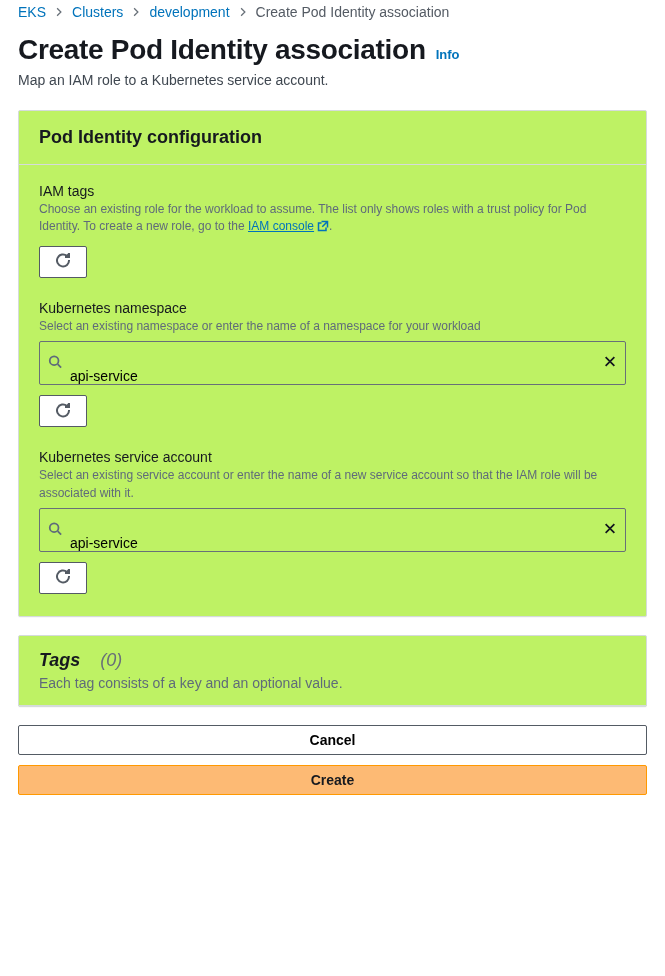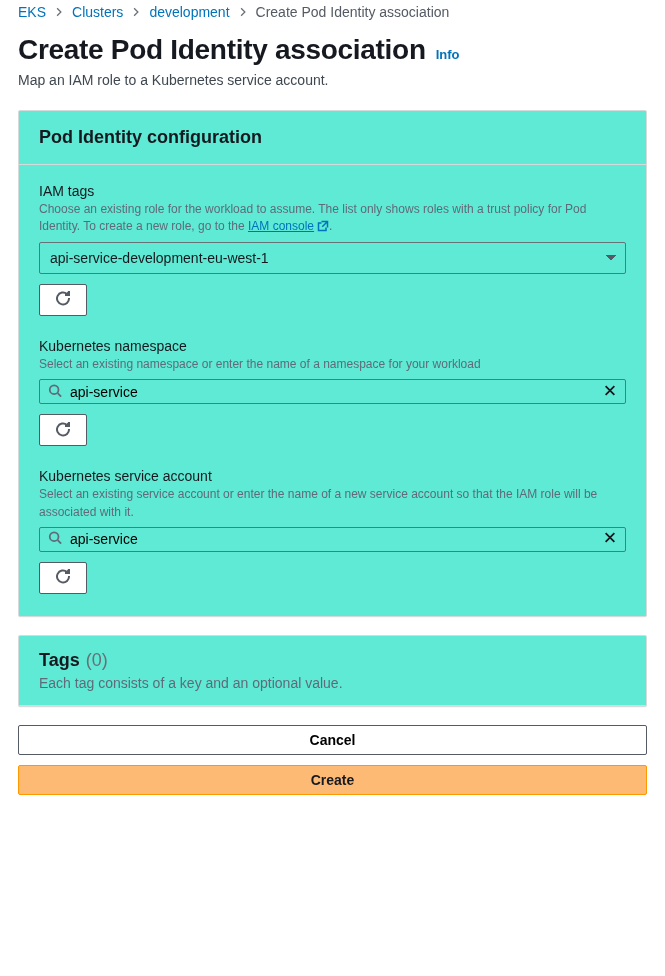--- a/index.html
+++ b/index.html
@@ -28,21 +28,21 @@
   .page-header { padding: 6px 18px 4px 18px; }
   .page-title-row { display: flex; align-items: baseline; gap: 10px; }
   .page-title { font-size: 28px; font-weight: 700; letter-spacing: -0.3px;}
   .info-link { font-size: 13px; font-weight: 700; color:#0073bb;}
   .page-subtitle { font-size: 14px; color: #3f4750; margin-top: 6px; }
 
   .panel {
     border: 1px solid #d5dbdb;
     border-radius: 2px;
     margin: 18px;
-    background: #5eead4;
+    background: #bef264;
     box-shadow: 0 1px 1px rgba(0,0,0,0.03);
   }
   .panel-header {
     padding: 16px 20px;
     border-bottom: 1px solid #d5dbdb;
     font-size: 18px;
     font-weight: 700;
   }
   .panel-body { padding: 18px 20px 22px 20px; }
 
@@ -65,43 +65,43 @@
   }
   .select-caret {
     position: absolute; right: 8px; top: 50%; transform: translateY(-50%);
     color:#545b64;
   }
 
   .input-wrap {
     position: relative;
     border: 1px solid #687078;
     border-radius: 2px;
-    height: 25px;
+    height: 44px;
     display: flex;
-    align-items: center;
+    align-items: flex-end;
     padding: 0 30px 0 30px;
   }
   .input-wrap input {
     border: none; outline: none; width: 100%; font-size: 14px; background: transparent;
     font-family: inherit;
   }
   .input-search-icon { position: absolute; left: 8px; top: 50%; transform: translateY(-50%); color:#5f6b7a; }
   .input-clear-icon { position: absolute; right: 6px; top: 50%; transform: translateY(-50%); color:#16191f; cursor:pointer; padding:2px;}
 
   .refresh-btn {
     margin-top: 10px;
     width: 48px; height: 32px;
     border: 1px solid #545b64;
     background: #fff;
     border-radius: 2px;
     display: flex; align-items: center; justify-content: center;
     cursor: pointer;
   }
 
-  .tags-header { display: flex; align-items: flex-end; gap: 6px; }
+  .tags-header { display: flex; align-items: flex-end; gap: 20px; font-style: italic; }
   .tags-count { color: #687078; font-weight: 400; font-size:18px;}
   .tags-sub { font-size: 14px; color: #5f6b7a; margin-top: 4px; font-weight:400;}
 
   .no-tags { font-size: 14px; color: #16191f; margin-bottom: 18px; }
   .add-tag-btn {
     border: 1px solid #545b64;
     background: #fff;
     padding: 6px 18px;
     font-size: 14px;
     font-weight: 700;
@@ -173,41 +173,60 @@
     <div class="form-group">
       <div class="field-label">IAM tags</div>
       <div class="field-desc">
         <span>Choose an existing role for the workload to assume. The list only shows roles with a trust policy for Pod Identity. To create a new role, go to the </span><a href="#"><span>IAM console</span><span class="ext-icon">
               <svg width="12" height="12" viewBox="0 0 16 16">
                 <path d="M6 2h8v8M14 2L7 9" fill="none" stroke="#0073bb" stroke-width="2"></path>
                 <path d="M12 10v4H2V4h4" fill="none" stroke="#0073bb" stroke-width="2"></path>
               </svg>
             </span></a><span>.</span>
       </div>
-      <div class="select-box">
-        <span>api-service-development-eu-west-1</span>
-        <span class="select-caret">
-          <svg width="12" height="10" viewBox="0 0 12 8">
-              <path d="M1 1l5 5 5-5" fill="#545b64" stroke="#545b64" stroke-width="1"></path>
+      <button class="refresh-btn">
+        <span>
+          <svg width="16" height="16" viewBox="0 0 16 16">
+              <path d="M13.6 2.3L12 4a6 6 0 1 0 2 4" fill="none" stroke="#545b64" stroke-width="2"></path>
+              <path d="M14 1v4h-4" fill="none" stroke="#545b64" stroke-width="2"></path>
+            </svg>
+        </span>
+      </button>
+    </div>
+
+    <div class="form-group">
+      <div class="field-label">Kubernetes namespace</div>
+      <div class="field-desc">Select an existing namespace or enter the name of a namespace for your workload</div>
+      <div class="input-wrap">
+        <span class="input-search-icon">
+          <svg width="14" height="14" viewBox="0 0 16 16">
+              <circle cx="7" cy="7" r="5" fill="none" stroke="#5f6b7a" stroke-width="2"></circle>
+              <path d="M11 11l4 4" stroke="#5f6b7a" stroke-width="2"></path>
+            </svg>
+        </span>
+        <input type="text" value="api-service" style="">
+        <span class="input-clear-icon">
+          <svg width="14" height="14" viewBox="0 0 16 16">
+              <path d="M3 3l10 10M13 3L3 13" stroke="#16191f" stroke-width="2"></path>
             </svg>
         </span>
       </div>
       <button class="refresh-btn">
         <span>
           <svg width="16" height="16" viewBox="0 0 16 16">
               <path d="M13.6 2.3L12 4a6 6 0 1 0 2 4" fill="none" stroke="#545b64" stroke-width="2"></path>
               <path d="M14 1v4h-4" fill="none" stroke="#545b64" stroke-width="2"></path>
             </svg>
         </span>
       </button>
     </div>
 
     <div class="form-group">
-      <div class="field-label">Kubernetes namespace</div>
-      <div class="field-desc">Select an existing namespace or enter the name of a namespace for your workload</div>
+      <div class="field-label">Kubernetes service account</div>
+      <div class="field-desc">Select an existing service account or enter the name of a new service account so that the IAM role will be associated with it.</div>
       <div class="input-wrap">
         <span class="input-search-icon">
           <svg width="14" height="14" viewBox="0 0 16 16">
               <circle cx="7" cy="7" r="5" fill="none" stroke="#5f6b7a" stroke-width="2"></circle>
               <path d="M11 11l4 4" stroke="#5f6b7a" stroke-width="2"></path>
             </svg>
         </span>
         <input type="text" value="api-service" style="">
         <span class="input-clear-icon">
           <svg width="14" height="14" viewBox="0 0 16 16">
@@ -218,47 +237,20 @@
       <button class="refresh-btn">
         <span>
           <svg width="16" height="16" viewBox="0 0 16 16">
               <path d="M13.6 2.3L12 4a6 6 0 1 0 2 4" fill="none" stroke="#545b64" stroke-width="2"></path>
               <path d="M14 1v4h-4" fill="none" stroke="#545b64" stroke-width="2"></path>
             </svg>
         </span>
       </button>
     </div>
 
-    <div class="form-group">
-      <div class="field-label">Kubernetes service account</div>
-      <div class="field-desc">Select an existing service account or enter the name of a new service account so that the IAM role will be associated with it.</div>
-      <div class="input-wrap">
-        <span class="input-search-icon">
-          <svg width="14" height="14" viewBox="0 0 16 16">
-              <circle cx="7" cy="7" r="5" fill="none" stroke="#5f6b7a" stroke-width="2"></circle>
-              <path d="M11 11l4 4" stroke="#5f6b7a" stroke-width="2"></path>
-            </svg>
-        </span>
-        <input type="text" value="api-service" style="">
-        <span class="input-clear-icon">
-          <svg width="14" height="14" viewBox="0 0 16 16">
-              <path d="M3 3l10 10M13 3L3 13" stroke="#16191f" stroke-width="2"></path>
-            </svg>
-        </span>
-      </div>
-      <button class="refresh-btn">
-        <span>
-          <svg width="16" height="16" viewBox="0 0 16 16">
-              <path d="M13.6 2.3L12 4a6 6 0 1 0 2 4" fill="none" stroke="#545b64" stroke-width="2"></path>
-              <path d="M14 1v4h-4" fill="none" stroke="#545b64" stroke-width="2"></path>
-            </svg>
-        </span>
-      </button>
-    </div>
-
   </div>
 </section>
 
 <section class="panel">
   <div class="panel-header-wrap">
     <div class="tags-header">
       <span class="panel-header-title">Tags</span>
       <span class="tags-count">(0)</span>
     </div>
     <div class="tags-sub">Each tag consists of a key and an optional value.</div>

